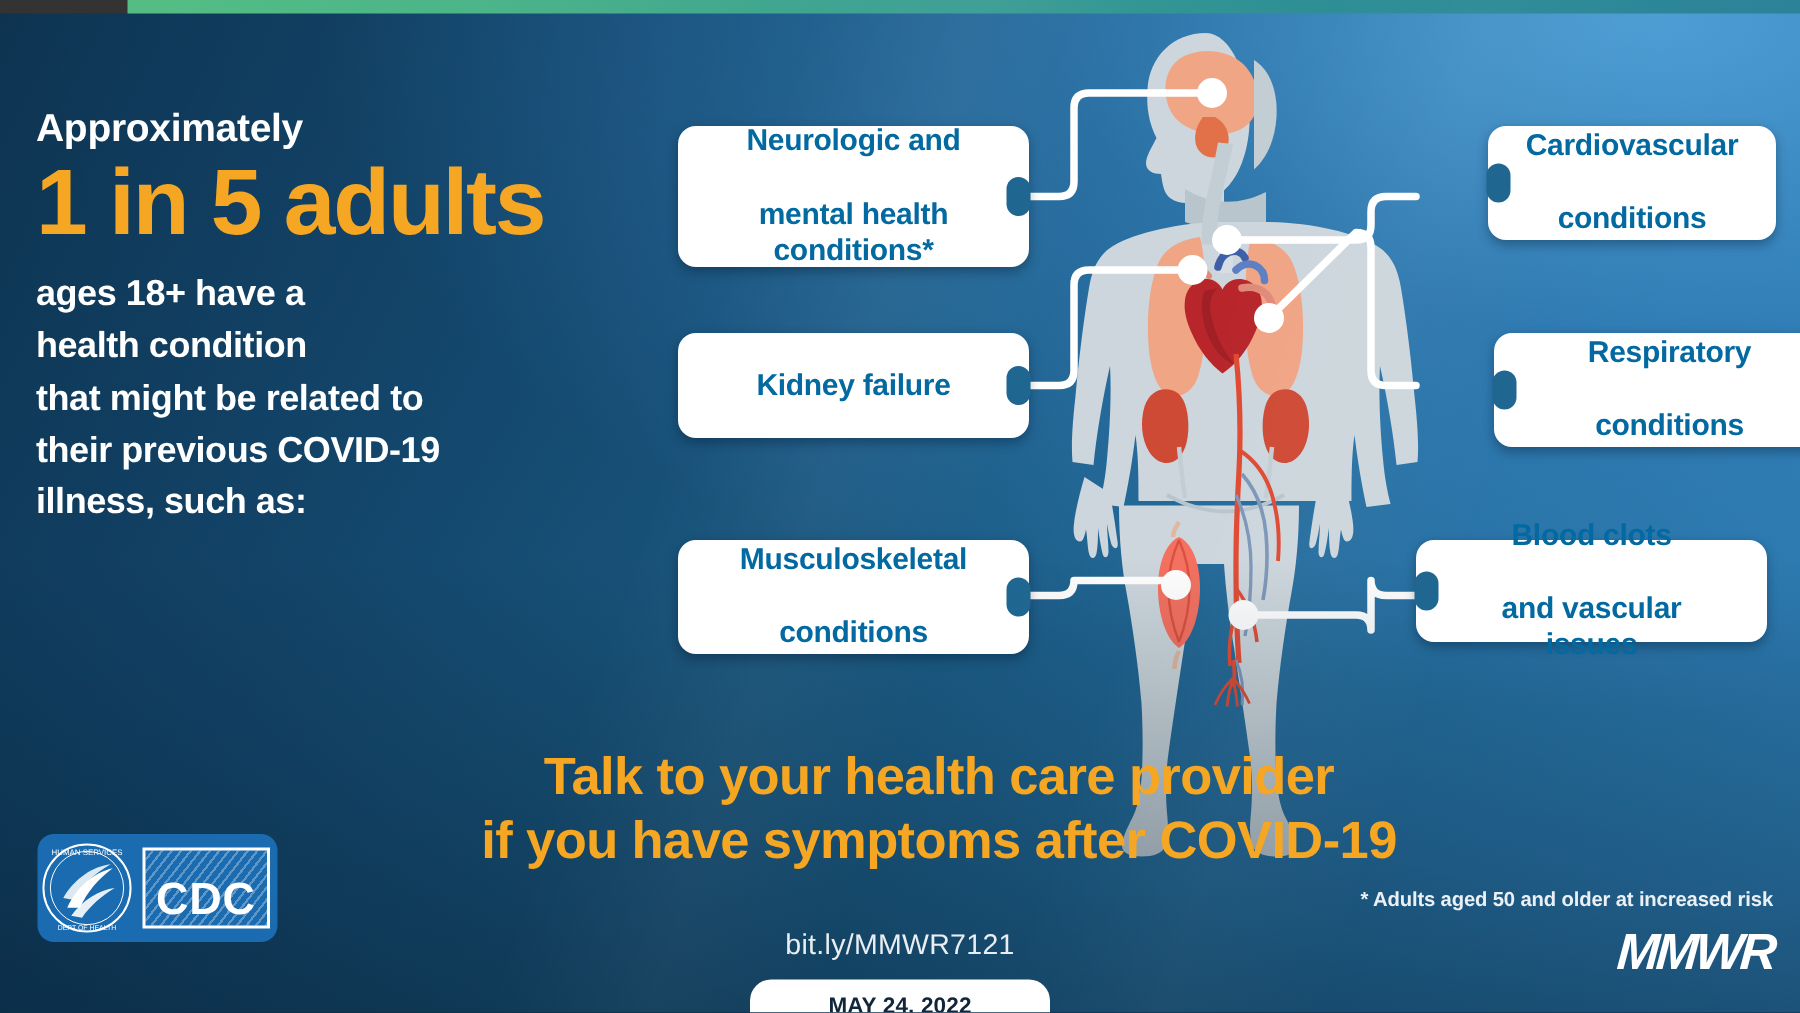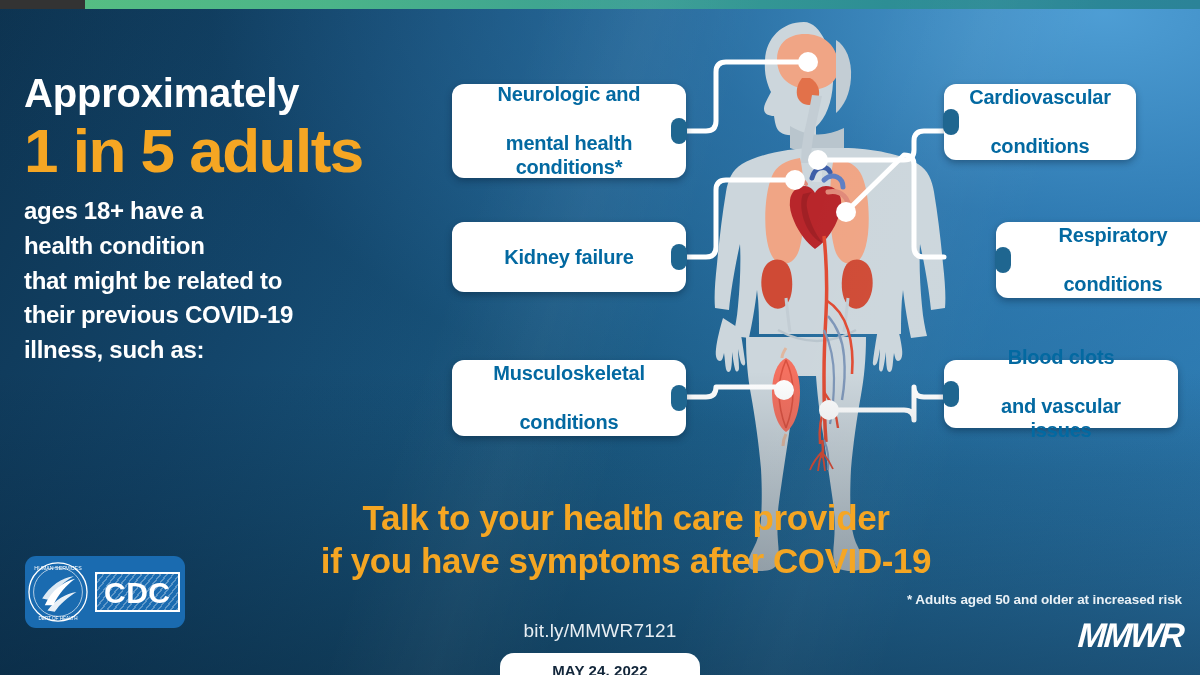--- a/index.html
+++ b/index.html
@@ -49,21 +49,21 @@
 
   
   .headline {
     position: absolute;
     left: 24px;
     top: 72px;
     width: 420px;
     color: #ffffff;
   }
   .hl-approx {
-    font-size: 40px;
+    font-size: 26px;
     font-weight: bold;
     letter-spacing: -0.2px;
     line-height: 1.05;
     margin-bottom: 6px;
   }
   .hl-big {
     font-size: 62px;
     font-weight: bold;
     color: #f5a623;
     letter-spacing: -1.5px;
@@ -204,21 +204,21 @@
     display: flex;
     align-items: center;
     overflow: hidden;
   }
   .cdc-text {
     color: #ffffff;
     font-size: 30px;
     font-weight: bold;
     letter-spacing: 0.5px;
     border: 2px solid #ffffff;
-    padding: 3px 7px 2px 7px;
+    padding: 17px 7px 2px 7px;
     margin-left: 4px;
     line-height: 1.05;
     background: repeating-linear-gradient(-52deg, rgba(255,255,255,0.30) 0 1.5px, rgba(26,107,176,0) 1.5px 5px);
   }
 </style>
 </head>
 <body>
 
 <div class="stage">
 
@@ -338,21 +338,21 @@
   </div>
 
   <div class="callout" style="left:452px; top:360px; width:234px; height:76px;">
     <span>
       <span>Musculoskeletal</span><br>
       <span>conditions</span>
     </span>
     <div class="notch notch-right"></div>
   </div>
 
-  <div class="callout" style="left:944px; top:84px; width:192px; height:76px;">
+  <div class="callout" style="left:992px; top:84px; width:192px; height:76px;">
     <span>
       <span>Cardiovascular</span><br>
       <span>conditions</span>
     </span>
     <div class="notch notch-left"></div>
   </div>
 
   <div class="callout" style="left:996px; top:222px; width:234px; height:76px;">
     <span>
       <span>Respiratory</span><br>

